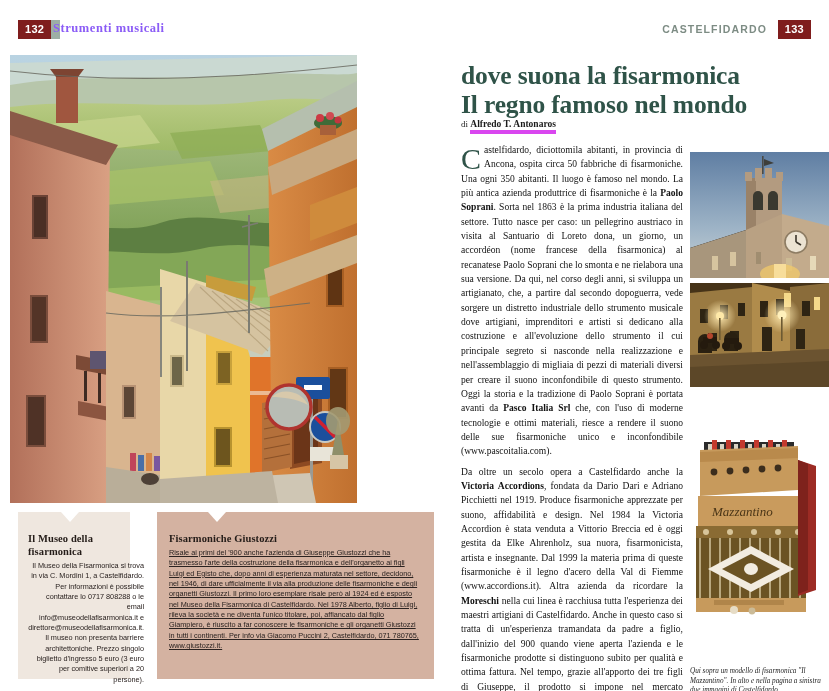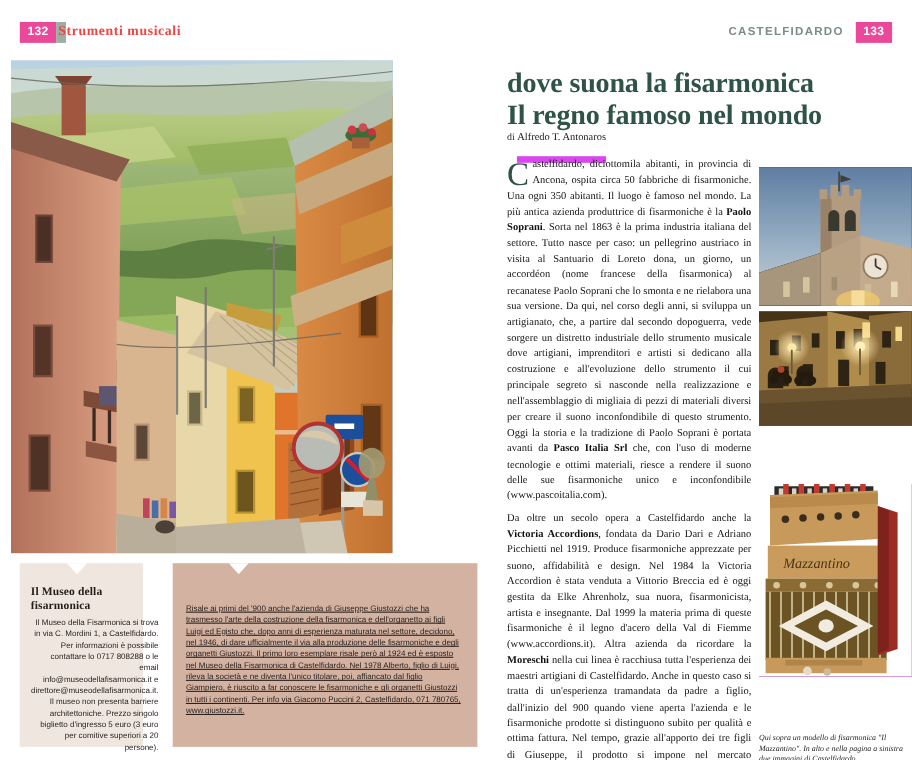--- a/index.html
+++ b/index.html
@@ -20,42 +20,42 @@
     position: absolute;
     left: 0; top: 0;
     width: 829px; height: 52px;
   }
   #folio-left {
     position: absolute;
     left: 18px; top: 20px;
     display: flex; align-items: stretch;
   }
   .folio-num {
-    background: #ec4899;
+    background: #7f1d1d;
     color: #ffffff;
     font-family: "Liberation Sans", sans-serif;
     font-size: 11px;
     font-weight: bold;
     letter-spacing: .3px;
     padding: 3px 7px 4px 7px;
     line-height: 12px;
   }
   .folio-tab {
     width: 9px;
     background: #9dae a5;
     background: #9daea5;
   }
   #running-head-left {
     position: absolute;
     left: 53px; top: 21px;
     font-family: "Liberation Serif", serif;
     font-weight: bold;
     font-size: 12.5px;
     letter-spacing: .55px;
-    color: #ef4444;
+    color: #8b5cf6;
   }
   #folio-right {
     position: absolute;
     right: 18px; top: 20px;
     display: flex; align-items: stretch; flex-direction: column;
   }
   #running-head-right {
     position: absolute;
     right: 62px; top: 23px;
     font-family: "Liberation Sans", sans-serif;
@@ -153,24 +153,24 @@
     letter-spacing: -.15px;
   }
   #byline {
     position: absolute;
     left: 461px; top: 119px;
     font-family: "Liberation Serif", serif;
     font-size: 9px;
     color: #1a1a1a;
   }
   #byline .by-name {
-    font-weight: normal;
+    font-weight: bold;
     font-size: 9.5px;
-    border-bottom: 6px solid #d946ef;
-    padding-bottom: 12px;
+    border-bottom: 4px solid #d946ef;
+    padding-bottom: 1px;
   }
 
   #article-column {
     position: absolute;
     left: 461px; top: 143px;
     width: 222px;
     font-family: "Liberation Serif", serif;
     font-size: 9.55px;
     line-height: 14.35px;
     color: #111111;
@@ -409,20 +409,21 @@
 </div>
 
 <div class="info-box" id="box-museo">
   <div class="notch" id="notch-museo"></div>
   <div class="box-title">Il Museo della fisarmonica</div>
   <div class="box-body">Il Museo della Fisarmonica si trova in via C. Mordini 1, a Castelfidardo. Per informazioni è possibile contattare lo 0717 808288 o le email info@museodellafisarmonica.it e direttore@museodellafisarmonica.it. Il museo non presenta barriere architettoniche. Prezzo singolo biglietto d'ingresso 5 euro (3 euro per comitive superiori a 20 persone).</div>
 </div>
 
 <div class="info-box" id="box-giustozzi">
   <div class="notch" id="notch-giustozzi"></div>
+  <div class="box-title">Fisarmoniche Giustozzi</div>
   <div class="box-body">Risale ai primi del '900 anche l'azienda di Giuseppe Giustozzi che ha trasmesso l'arte della costruzione della fisarmonica e dell'organetto ai figli Luigi ed Egisto che, dopo anni di esperienza maturata nel settore, decidono, nel 1946, di dare ufficialmente il via alla produzione delle fisarmoniche e degli organetti Giustozzi. Il primo loro esemplare risale però al 1924 ed è esposto nel Museo della Fisarmonica di Castelfidardo. Nel 1978 Alberto, figlio di Luigi, rileva la società e ne diventa l'unico titolare, poi, affiancato dal figlio Giampiero, è riuscito a far conoscere le fisarmoniche e gli organetti Giustozzi in tutti i continenti. Per info via Giacomo Puccini 2, Castelfidardo, 071 780765, www.giustozzi.it.</div>
 </div>
 
 <div id="headline">
   <div>dove suona la fisarmonica</div>
   <div>Il regno famoso nel mondo</div>
 </div>
 
 <div id="byline">
   <span>di </span><span class="by-name">Alfredo T. Antonaros</span>

